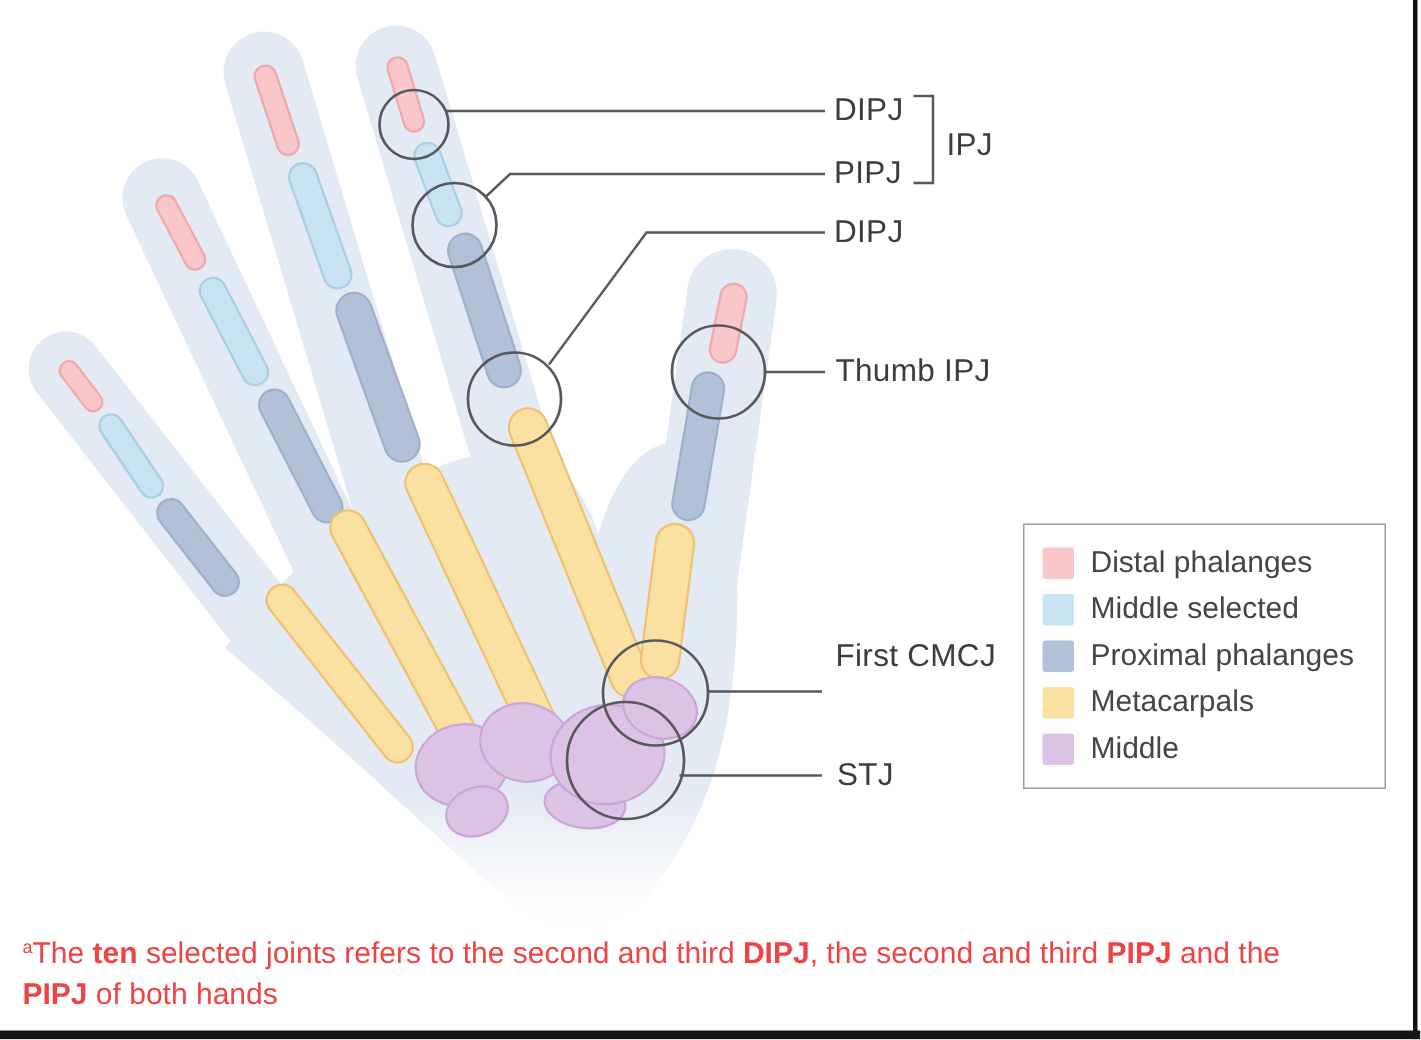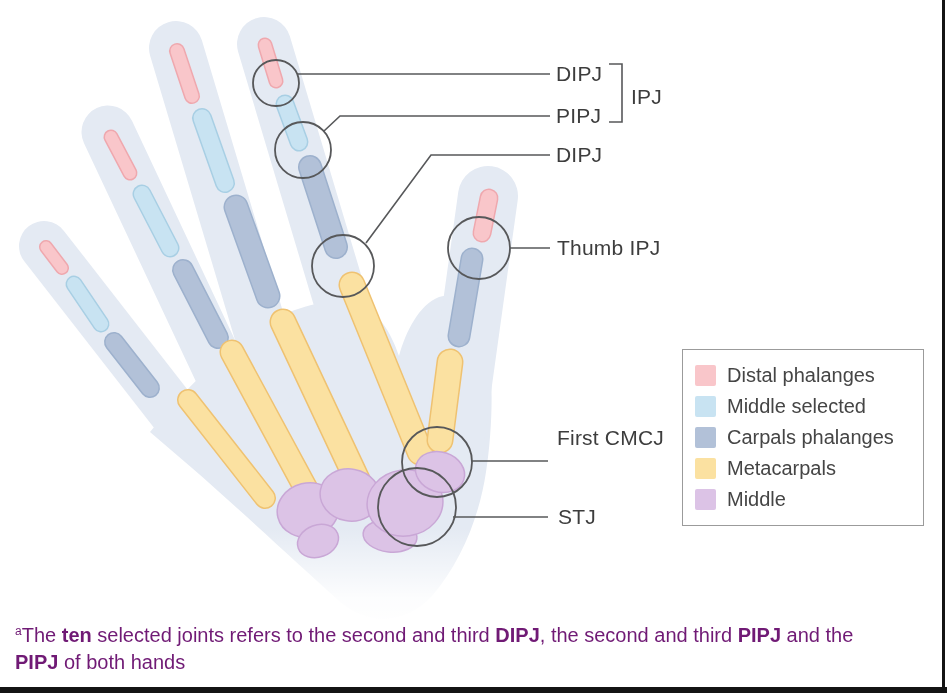--- a/index.html
+++ b/index.html
@@ -13,21 +13,21 @@
   
   #legend{position:absolute;left:682px;top:349px;width:242px;box-sizing:border-box;
           background:#ffffff;border:1px solid var(--legend-border,#9b9b9b);
           padding:10px 12px;}
   .legend-row{display:flex;align-items:center;gap:11px;height:31px;}
   .swatch{width:21px;height:21px;border-radius:2px;flex:0 0 auto;}
   .legend-label{font-size:20px;color:#454545;white-space:nowrap;}
 
   
   #footnote{position:absolute;left:15px;top:618px;width:920px;font-size:20px;
-            line-height:27px;color:#701a75;}
+            line-height:27px;color:#ef4444;}
   #footnote .b{font-weight:bold;}
   #footnote .sup{font-size:12px;vertical-align:7px;}
 
   
   #border-right{position:absolute;left:942px;top:0;width:3px;height:693px;background:#141414;}
   #border-bottom{position:absolute;left:0;top:687px;width:947px;height:6px;background:#141414;}
 
   
   svg{position:absolute;left:0;top:0;}
   .tissue{fill:var(--soft-tissue,#e4eaf3);}
@@ -176,21 +176,21 @@
     <div class="legend-row">
       <span class="swatch" style="background: rgb(249, 198, 202);"></span>
       <span class="legend-label">Distal phalanges</span>
     </div>
     <div class="legend-row">
       <span class="swatch" style="background: rgb(200, 227, 242);"></span>
       <span class="legend-label">Middle selected</span>
     </div>
     <div class="legend-row">
       <span class="swatch" style="background: rgb(178, 193, 216);"></span>
-      <span class="legend-label">Carpals phalanges</span>
+      <span class="legend-label">Proximal phalanges</span>
     </div>
     <div class="legend-row">
       <span class="swatch" style="background: rgb(251, 225, 161);"></span>
       <span class="legend-label">Metacarpals</span>
     </div>
     <div class="legend-row">
       <span class="swatch" style="background: rgb(220, 195, 230);"></span>
       <span class="legend-label">Middle</span>
     </div>
   </div>

